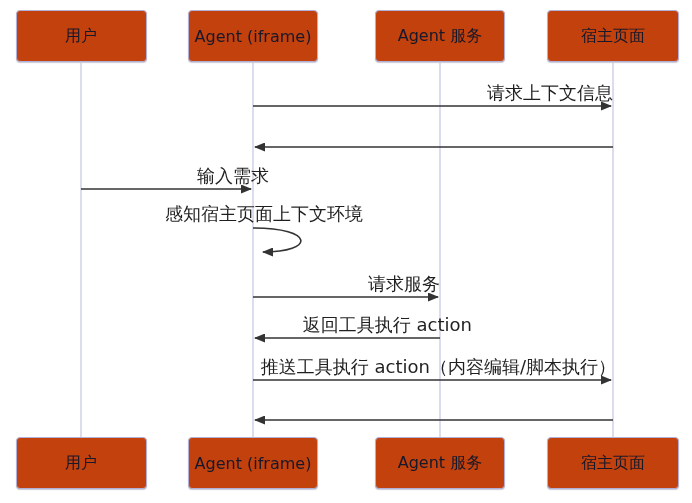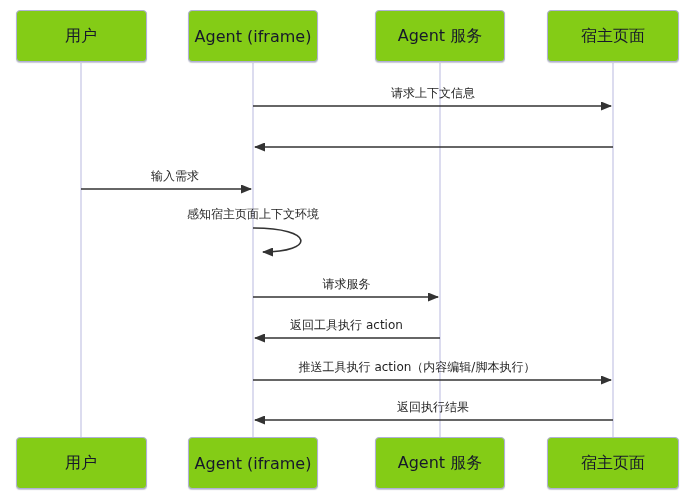--- a/index.html
+++ b/index.html
@@ -15,37 +15,37 @@
     background: #ffffff;
   }
   #wires {
     position: absolute; left: 0; top: 0;
     width: 692px; height: 503px;
     pointer-events: none;
   }
   .actor {
     position: absolute;
     height: 52px;
-    background: #84cc16;
+    background: #c2410c;
     border: 1px solid #b0b0d8;
     border-radius: 4px;
     box-shadow: 0 1px 1px rgba(100,100,140,0.35);
     display: flex; align-items: center; justify-content: center;
     font-size: 16px;
     color: #16182b;
     white-space: nowrap;
     box-sizing: border-box;
   }
   .actor.top    { top: 10px; }
   .actor.bottom { top: 437px; }
   .msg-label {
     position: absolute;
     height: 20px; line-height: 20px;
-    text-align: center;
-    font-size: 12px;
+    text-align: right;
+    font-size: 18px;
     color: #1f1f1f;
     white-space: nowrap;
   }
 </style>
 </head>
 <body>
 
 <div class="stage">
 
   <svg id="wires" width="692" height="503" viewBox="0 0 692 503" xmlns="http://www.w3.org/2000/svg">
@@ -75,17 +75,16 @@
 
   <div class="actor bottom" style="left: 15.5px; width: 131px;">用户</div>
   <div class="actor bottom" style="left: 188px; width: 130px;">Agent (iframe)</div>
   <div class="actor bottom" style="left: 375px; width: 130px;">Agent 服务</div>
   <div class="actor bottom" style="left: 547px; width: 132px;">宿主页面</div>
 
   <div class="msg-label" style="left: 253px; width: 360px; top: 83px;">请求上下文信息</div>
   <div class="msg-label" style="left: 81px; width: 188px; top: 166px;">输入需求</div>
   <div class="msg-label" style="left: 253px; width: 187px; top: 274px;">请求服务</div>
   <div class="msg-label" style="left: 143px; width: 220px; top: 204px;">感知宿主页面上下文环境</div>
-  <div class="msg-label" style="left: 253px; width: 187px; top: 315px;">返回工具执行 action</div>
-  <div class="msg-label" style="left: 237px; width: 360px; top: 357px;">推送工具执行 action（内容编辑/脚本执行）</div>
-  <div class="msg-label" style="left: 253px; width: 360px; top: 397px;">返回执行结果</div>
+  <div class="msg-label" style="left: 253px; width: 187px; top: 315px; padding-left: 32px;">返回工具执行 action</div>
+  <div class="msg-label" style="left: 256px; width: 360px; top: 357px;">推送工具执行 action（内容编辑/脚本执行）</div>
 
 </div>
 
 </body></html>

